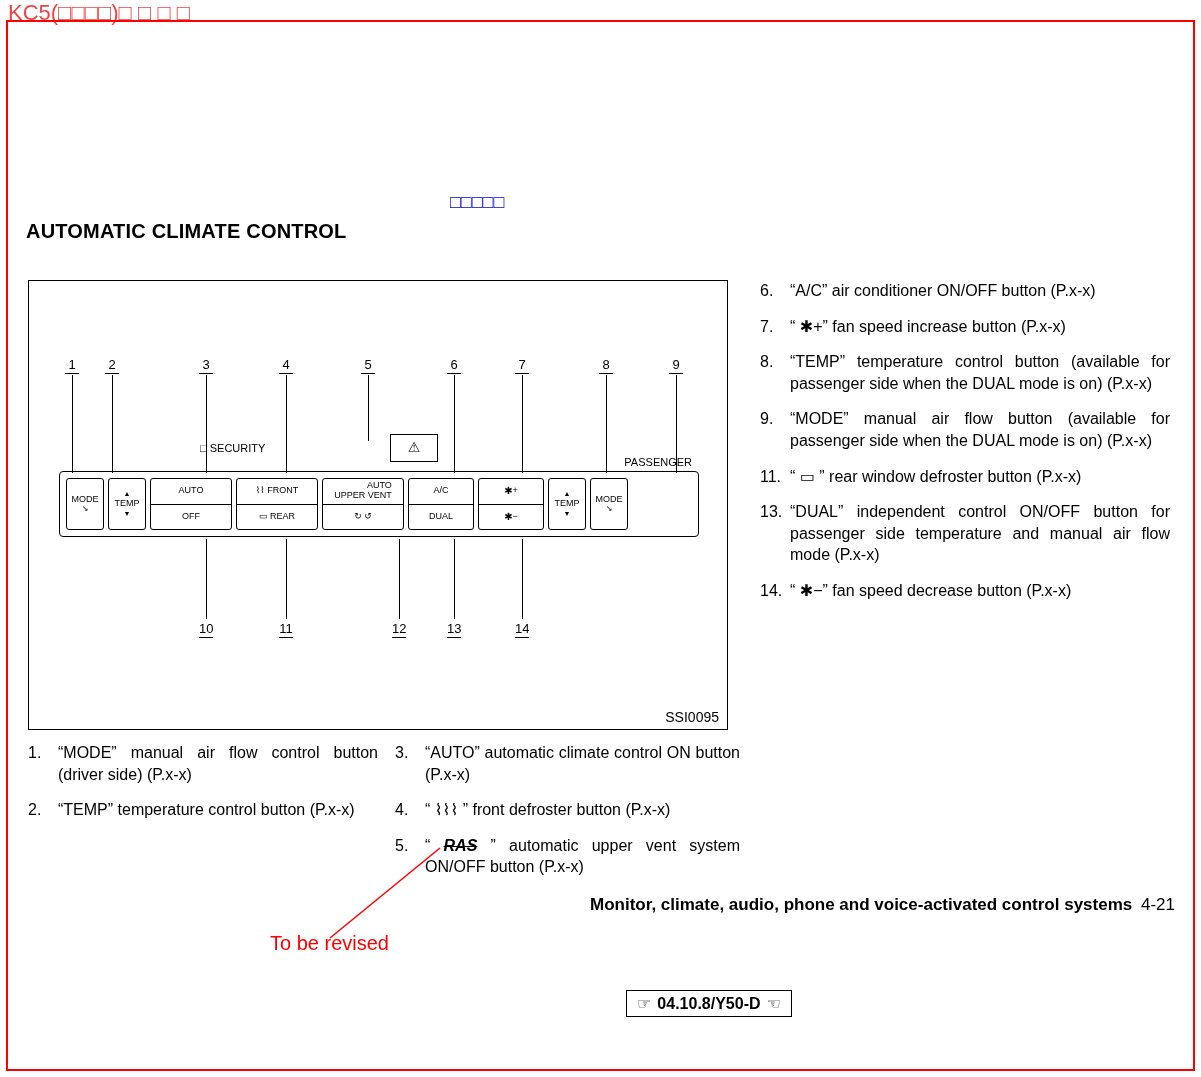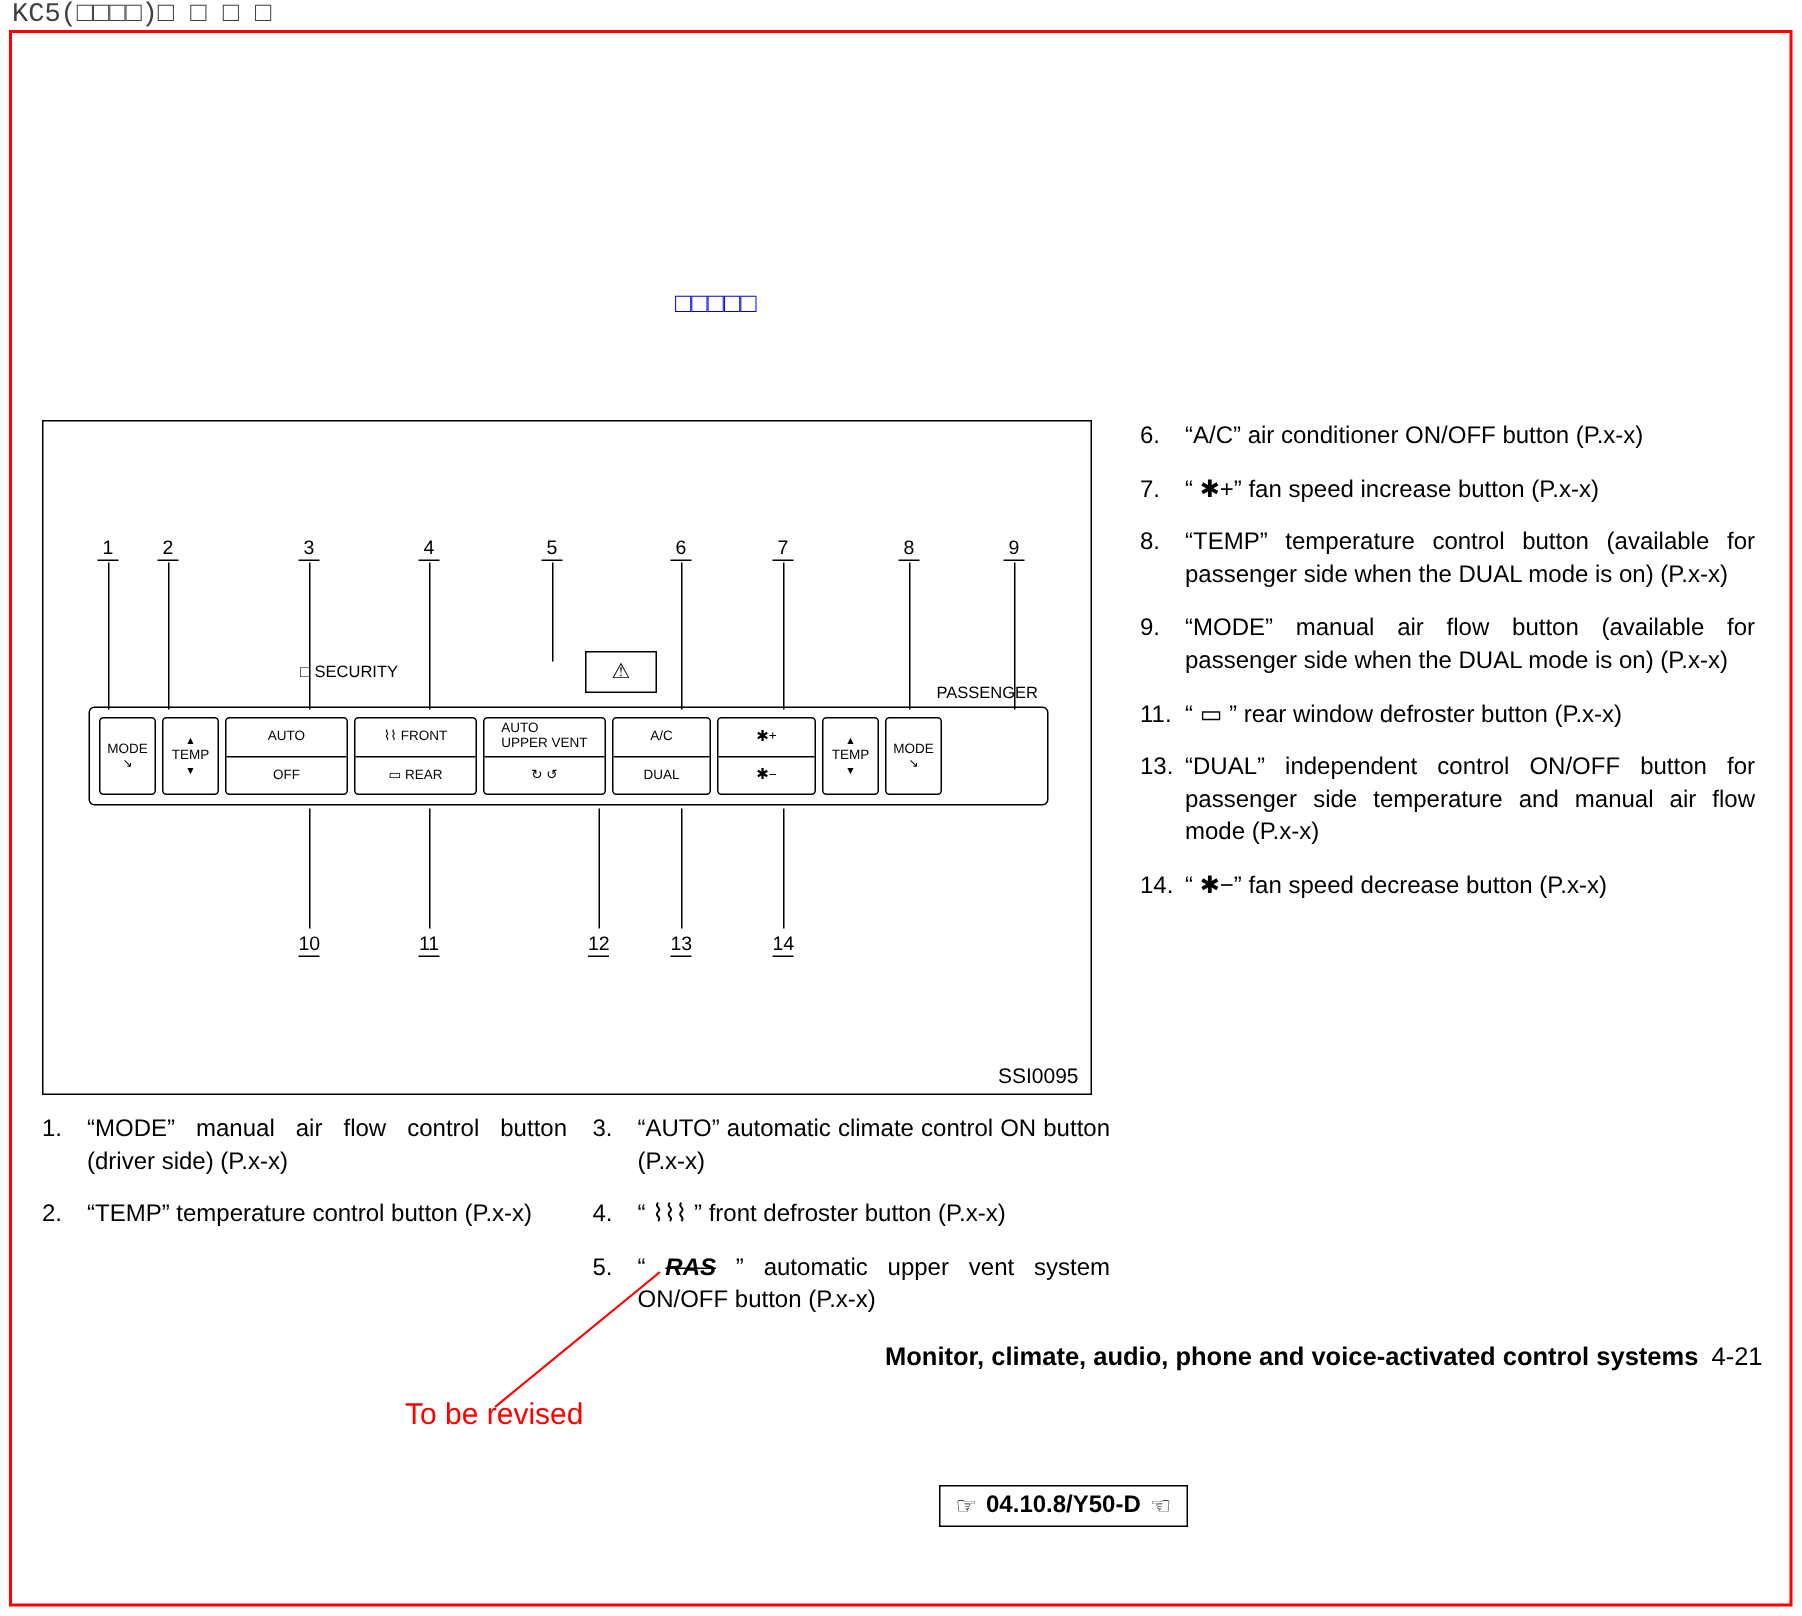--- a/index.html
+++ b/index.html
@@ -16,23 +16,23 @@
   .frame {
     position: absolute;
     left: 6px; right: 6px;
     top: 20px; bottom: 6px;
     border: 2px solid #ff0000;
     box-sizing: border-box;
   }
   .kc5 {
     position: absolute;
     top: 0px; left: 8px;
-    color: #404040;
-    font-size: 18px;
-    font-family: Liberation Mono, monospace;
+    color: #ef4444;
+    font-size: 22px;
+    font-family: Liberation Sans, sans-serif;
     white-space: pre;
   }
   .blue-tag {
     position: absolute;
     color: #0000cc;
     font-size: 18px;
     top: 192px; left: 450px;
     white-space: pre;
   }
   .heading {
@@ -93,21 +93,21 @@
     display: flex;
     gap: 4px;
   }
   .col {
     border: 1px solid #000;
     font-size: 9px;
     display: flex;
     flex-direction: column;
     justify-content: center;
     align-items: center;
-    text-align: left;
+    text-align: right;
     line-height: 1.1;
     border-radius: 3px;
     white-space: pre;
   }
   .w30 { width: 36px; }
   .w50 { width: 64px; }
   .w70 { width: 80px; }
   .stack { display:flex; flex-direction: column; width:100%; height:100%;}
   .stack > div { flex:1; border-top:1px solid #000; display:flex; align-items:center; justify-content:center; }
   .stack > div:first-child { border-top:none; }
@@ -189,20 +189,21 @@
   .hand-l::after { content: "☜"; font-weight:normal; }
 </style>
 </head>
 <body>
 
 <div class="page">
   <div class="kc5">KC5(□□□□)□ □ □ □</div>
   <div class="frame"></div>
   <div class="blue-tag">□□□□□</div>
 
+  <div class="heading">AUTOMATIC CLIMATE CONTROL</div>
 
   <div class="figure">
     <div class="figure-inner">
 
       <div class="num" style="left:36px; top:76px;">1</div>
       <div class="num" style="left:76px; top:76px;">2</div>
       <div class="num" style="left:170px; top:76px;">3</div>
       <div class="num" style="left:250px; top:76px;">4</div>
       <div class="num" style="left:332px; top:76px;">5</div>
       <div class="num" style="left:418px; top:76px;">6</div>

